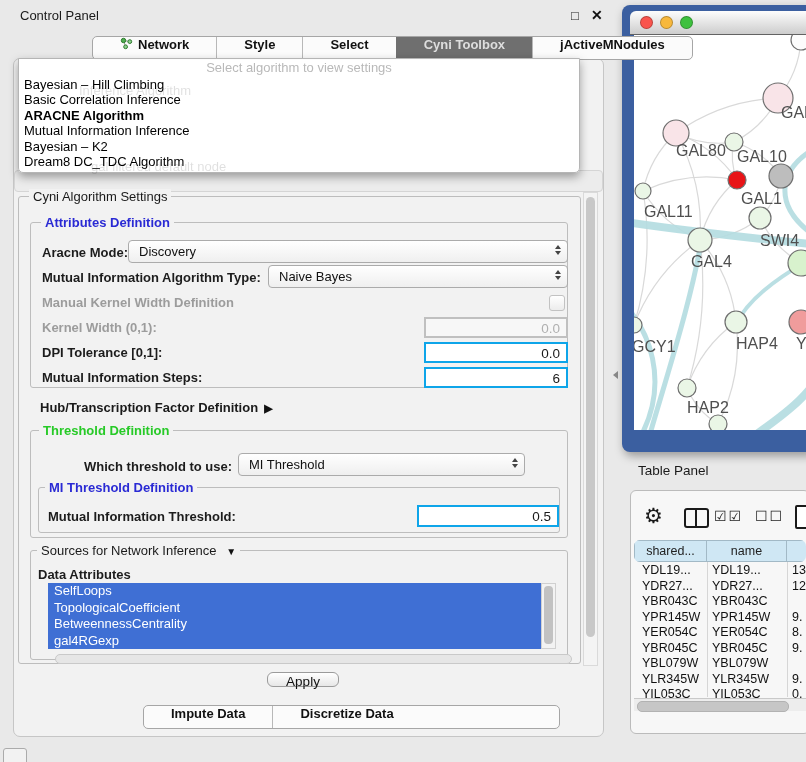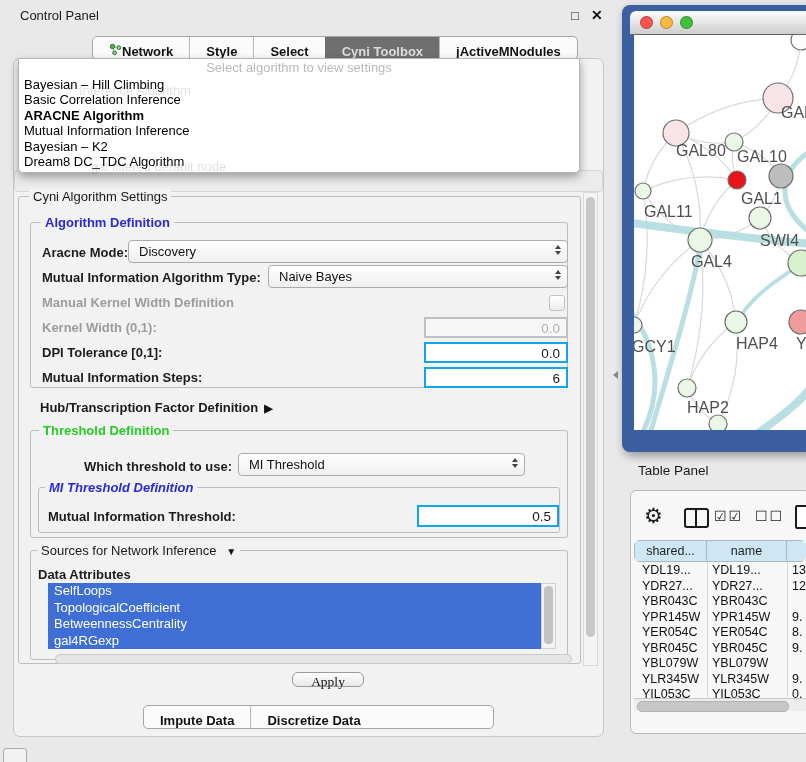--- a/index.html
+++ b/index.html
@@ -8,22 +8,22 @@
   
   .cp-title{position:absolute;left:0;top:0;width:612px;height:30px;}
   .cp-title-text{position:absolute;left:20px;top:8px;font-size:13px;color:#1a1a1a;}
   .cp-float{position:absolute;left:571px;top:8px;font-size:13px;color:#222;cursor:default;}
   .cp-close{position:absolute;left:591px;top:7px;font-size:14px;font-weight:bold;color:#111;}
   .cp-inner{position:absolute;left:13px;top:58px;width:589px;height:677px;background:#f2f2f2;
     border:1px solid #c6c6c6;border-radius:7px;}
   
   .seg{position:absolute;display:flex;border:1px solid #a6a6a6;border-radius:5px;overflow:hidden;
     background:#fbfbfb;box-sizing:border-box;}
-  .seg .tab{display:flex;align-items:flex-end;justify-content:center;font-size:13px;
-    font-weight:bold;color:#111;border-left:1px solid #b8b8b8;padding:0 16px;white-space:nowrap;}
+  .seg .tab{display:flex;align-items:flex-start;justify-content:center;gap:5px;font-size:13px;
+    font-weight:bold;color:#111;border-left:1px solid #b8b8b8;padding:0 27px;white-space:nowrap;}
   .seg .tab:first-child{border-left:none;}
   .seg .tab.sel{background:#6f6f6f;color:#dedede;border-left-color:#6f6f6f;}
   .top-tabs{left:92px;top:36px;height:24px;z-index:20;}
   .bottom-tabs{left:143px;top:705px;height:24px;z-index:20;}
   .bottom-tabs .tab.sel{background:#3b82f6;color:#f1f1f1;border-radius:0 5px 5px 0;margin-top:35px;}
   
   .popup{position:absolute;left:18px;top:58px;width:560px;height:113px;background:rgba(255,255,255,0.97);
     border:1px solid #b5b5b5;border-radius:0 0 5px 5px;box-shadow:0 4px 10px rgba(0,0,0,0.35);z-index:50;}
   .popup-ph{position:absolute;left:0;top:1px;width:100%;text-align:center;font-size:13px;color:#b9b9b9;}
   .ghost{position:absolute;font-size:13px;color:#000;opacity:0.12;white-space:nowrap;}
@@ -67,21 +67,21 @@
     border:1px solid #c9c9c9;border-radius:6px;box-sizing:border-box;z-index:12;}
   
   .vsb{position:absolute;left:583px;top:192px;width:15px;height:474px;background:#f4f4f4;
     border:1px solid #dadada;box-sizing:border-box;z-index:12;}
   .vsb .thumb{position:absolute;left:2px;top:4px;width:9px;height:440px;background:#c8c8c8;border-radius:5px;}
   .divider-arrow{position:absolute;left:613px;top:371px;width:0;height:0;
     border-top:4px solid transparent;border-bottom:4px solid transparent;border-right:5px solid #8a8a8a;}
   
   .apply{position:absolute;left:267px;top:672px;width:72px;height:15px;border:1px solid #9b9b9b;
     border-radius:6px;background:linear-gradient(#ffffff,#e7e7e7);font-size:13.5px;z-index:12;
-    font-family:Liberation Serif, serif;color:#111;margin-left:25px;}
+    font-family:Liberation Sans, sans-serif;color:#111;}
   
   .net-frame{position:absolute;left:622px;top:5px;width:190px;height:447px;background:#3b5fa0;
     border-radius:8px 0 0 8px;box-shadow:2px 4px 10px rgba(0,0,0,0.35);}
   .net-titlebar{position:absolute;left:630px;top:11px;width:176px;height:23px;
     background:linear-gradient(#fdfdfd,#cdcdcd);border-radius:6px 0 0 0;border-bottom:1px solid #636363;}
   .light{position:absolute;top:5px;width:13px;height:13px;border-radius:50%;border:1px solid rgba(0,0,0,0.25);box-sizing:border-box;}
   .net-canvas{position:absolute;left:634px;top:35px;width:172px;height:395px;background:#ffffff;overflow:hidden;}
   
   .tp-title{position:absolute;left:638px;top:463px;font-size:13.5px;color:#1a1a1a;}
   .tp-box{position:absolute;left:630px;top:490px;width:180px;height:244px;background:#f7f7f7;
@@ -146,21 +146,21 @@
       </div>
     </div>
 
   <div class="ghostbar"></div>
 
   <div class="group" style="left:18px;top:196px;width:563px;height:468px">
     <span class="gtitle" style="left:10px">Cyni Algorithm Settings</span>
   </div>
 
   <div class="group" style="left:30px;top:222px;width:538px;height:166px">
-    <span class="gtitle b" style="left: 10px; color: rgb(42, 42, 212);">Algorithm Definition</span>
+    <span class="gtitle b" style="left: 10px; color: rgb(42, 42, 212);">Attributes Definition</span>
   </div>
   <span class="lbl" style="left:42px;top:245px">Aracne Mode:</span>
   <div class="combo" style="left:128px;top:240px;width:440px">
     <span class="combo-val">Discovery</span>
     <span class="spin">
         <i class="up"></i>
         <i class="dn"></i>
       </span>
   </div>
   <span class="lbl" style="left:42px;top:270px">Mutual Information Algorithm Type:</span>
@@ -189,21 +189,21 @@
   </div>
   <span class="lbl" style="left:84px;top:459px">Which threshold to use:</span>
   <div class="combo" style="left:238px;top:453px;width:287px">
     <span class="combo-val">MI Threshold</span>
     <span class="spin">
         <i class="up"></i>
         <i class="dn"></i>
       </span>
   </div>
   <div class="group" style="left:38px;top:487px;width:522px;height:46px">
-    <span class="gtitle b" style="left: 6px; color: rgb(42, 42, 212); font-style: italic;">MI Threshold Definition</span>
+    <span class="gtitle b" style="left: 6px; color: rgb(42, 42, 212);">MI Threshold Definition</span>
   </div>
   <span class="lbl" style="left:48px;top:509px">Mutual Information Threshold:</span>
   <div class="field" style="left:417px;top:505px;width:142px;height:22px">0.5</div>
 
   <div class="group" style="left:30px;top:550px;width:538px;height:110px">
     <span class="gtitle" style="left:6px"><span>Sources for Network Inference</span> <span class="tri" style="font-size:10px">▼</span></span>
   </div>
   <span class="lbl" style="left:38px;top:567px">Data Attributes</span>
   <div class="attrlist" id="attrList" style="background: rgb(63, 111, 212);">
       <div class="arow">SelfLoops</div>

